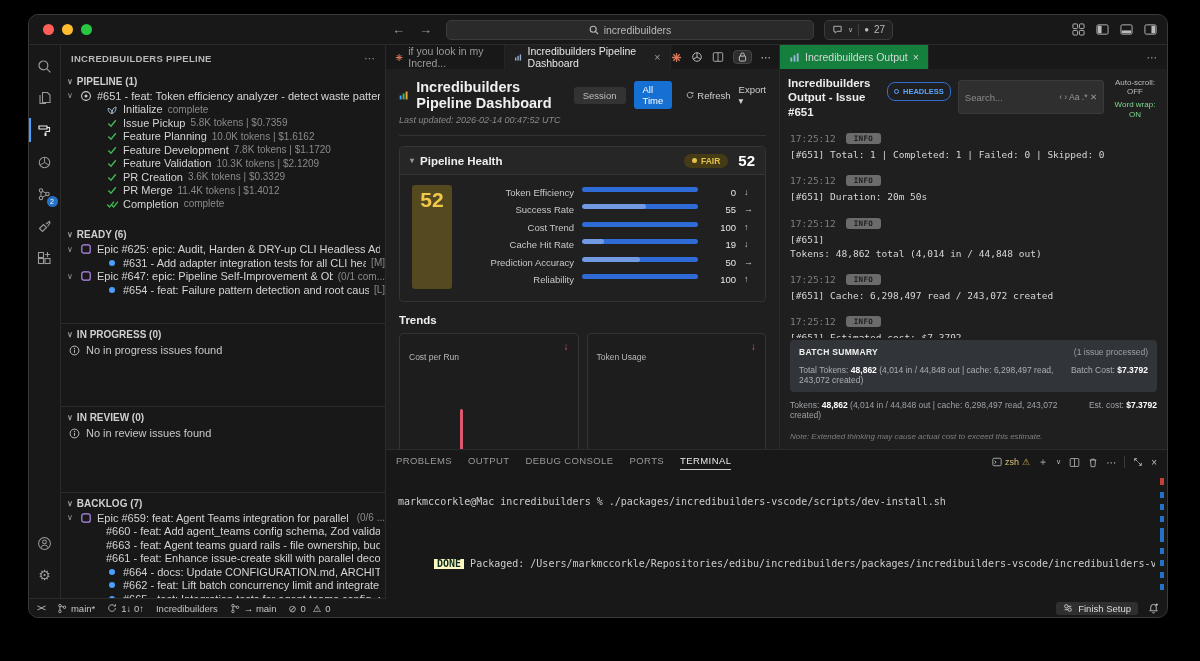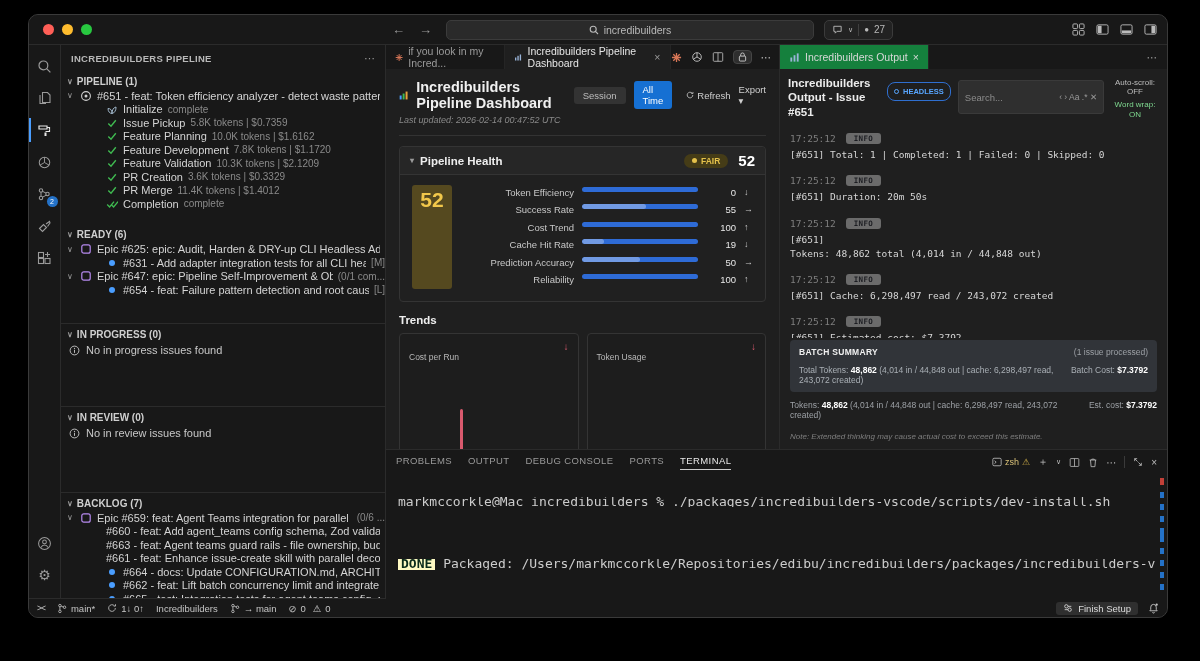--- a/index.html
+++ b/index.html
@@ -160,23 +160,23 @@
   .terminal { height:152px; flex:none; background:#181818; border-top:1px solid #2b2b2b;
     display:flex; flex-direction:column; position:relative; }
   .termbar { height:24px; display:flex; align-items:center; padding:0 10px; flex:none; }
   .termtabs { display:flex; gap:16px; font-size:9.5px; color:#9a9a9a; letter-spacing:.4px; }
   .termtab.active { color:#e6e6e6; border-bottom:1px solid #cccccc; padding-bottom:3px; }
   .termactions { margin-left:auto; display:flex; align-items:center; gap:8px; color:#bdbdbd; font-size:10px; }
   .zsh { color:#d8c078; font-size:9px; display:flex; gap:3px; align-items:center; }
   .warn { color:#d8b54a; font-size:9px; }
   .termsep { width:1px; height:12px; background:#3a3a3a; }
   .termbody { flex:1; overflow:hidden; padding:2px 12px; font-family:"DejaVu Sans Mono", monospace;
-    font-size:13px; line-height:10.4px; color:#cccccc; white-space:pre; }
+    font-size:10px; line-height:10.4px; color:#cccccc; white-space:pre; }
   .tline { height:10.4px; overflow:hidden; }
-  .donebadge { background:#fef9c3; color:#0b2b1b; font-weight:bold; padding:0 3px; }
+  .donebadge { background:#fef9c3; color:#0b2b1b; font-weight:bold; padding:0 3px;margin-left:36px; }
   .overview { position:absolute; right:3px; top:28px; bottom:6px; width:4px; }
   .ov-red { position:absolute; top:0; right:0; width:4px; height:7px; background:#c24038; }
   .ov-blue { position:absolute; right:0; width:4px; background:#2472c8; }
 
   
   .statusbar { height:19px; background:#181818; border-top:1px solid #2b2b2b; flex:none;
     display:flex; align-items:center; font-size:9.5px; color:#c5c5c5; padding:0 8px; gap:12px; }
   .sbitem { display:flex; align-items:center; gap:4px; }
   .finishbtn { display:flex; align-items:center; gap:5px; background:#2f2f2f; border-radius:3px;
     padding:1px 7px; color:#dcdcdc; }

